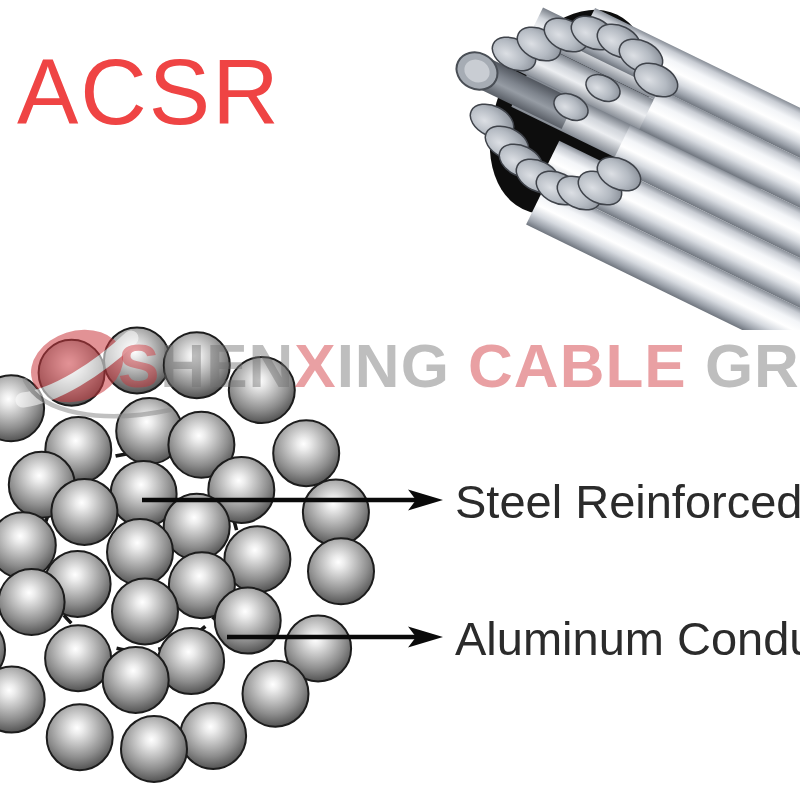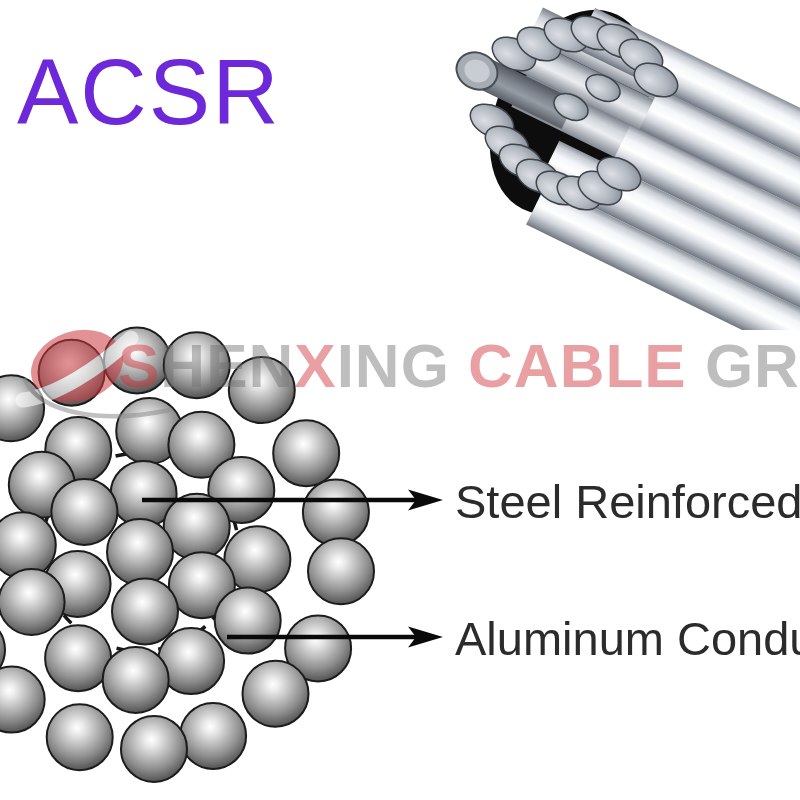--- a/index.html
+++ b/index.html
@@ -2,21 +2,21 @@
 <html><head>
 <meta charset="utf-8">
 <style>
   html,body{margin:0;padding:0;}
   body{
     width:800px;height:800px;position:relative;overflow:hidden;
     background:#ffffff;font-family:"Liberation Sans", sans-serif;
   }
   #heading{
     position:absolute;left:17px;top:40px;z-index:5;
-    font-size:92px;font-weight:400;letter-spacing:2px;color:#6d28d9;
+    font-size:92px;font-weight:400;letter-spacing:2px;color:#ef4444;
   }
   #photo-wrap{position:absolute;left:428px;top:0;width:372px;height:330px;z-index:2;overflow:hidden;}
   #cross-section{position:absolute;left:0;top:0;z-index:1;}
   #watermark{position:absolute;left:0;top:0;width:800px;height:800px;z-index:3;pointer-events:none;}
   #brand-text{
     position:absolute;left:118px;top:330px;white-space:pre;
     font-size:62px;font-weight:700;letter-spacing:1px;opacity:0.45;
   }
   #logo-svg{position:absolute;left:15px;top:322px;}
   #labels-layer{position:absolute;left:0;top:0;z-index:4;pointer-events:none;}

